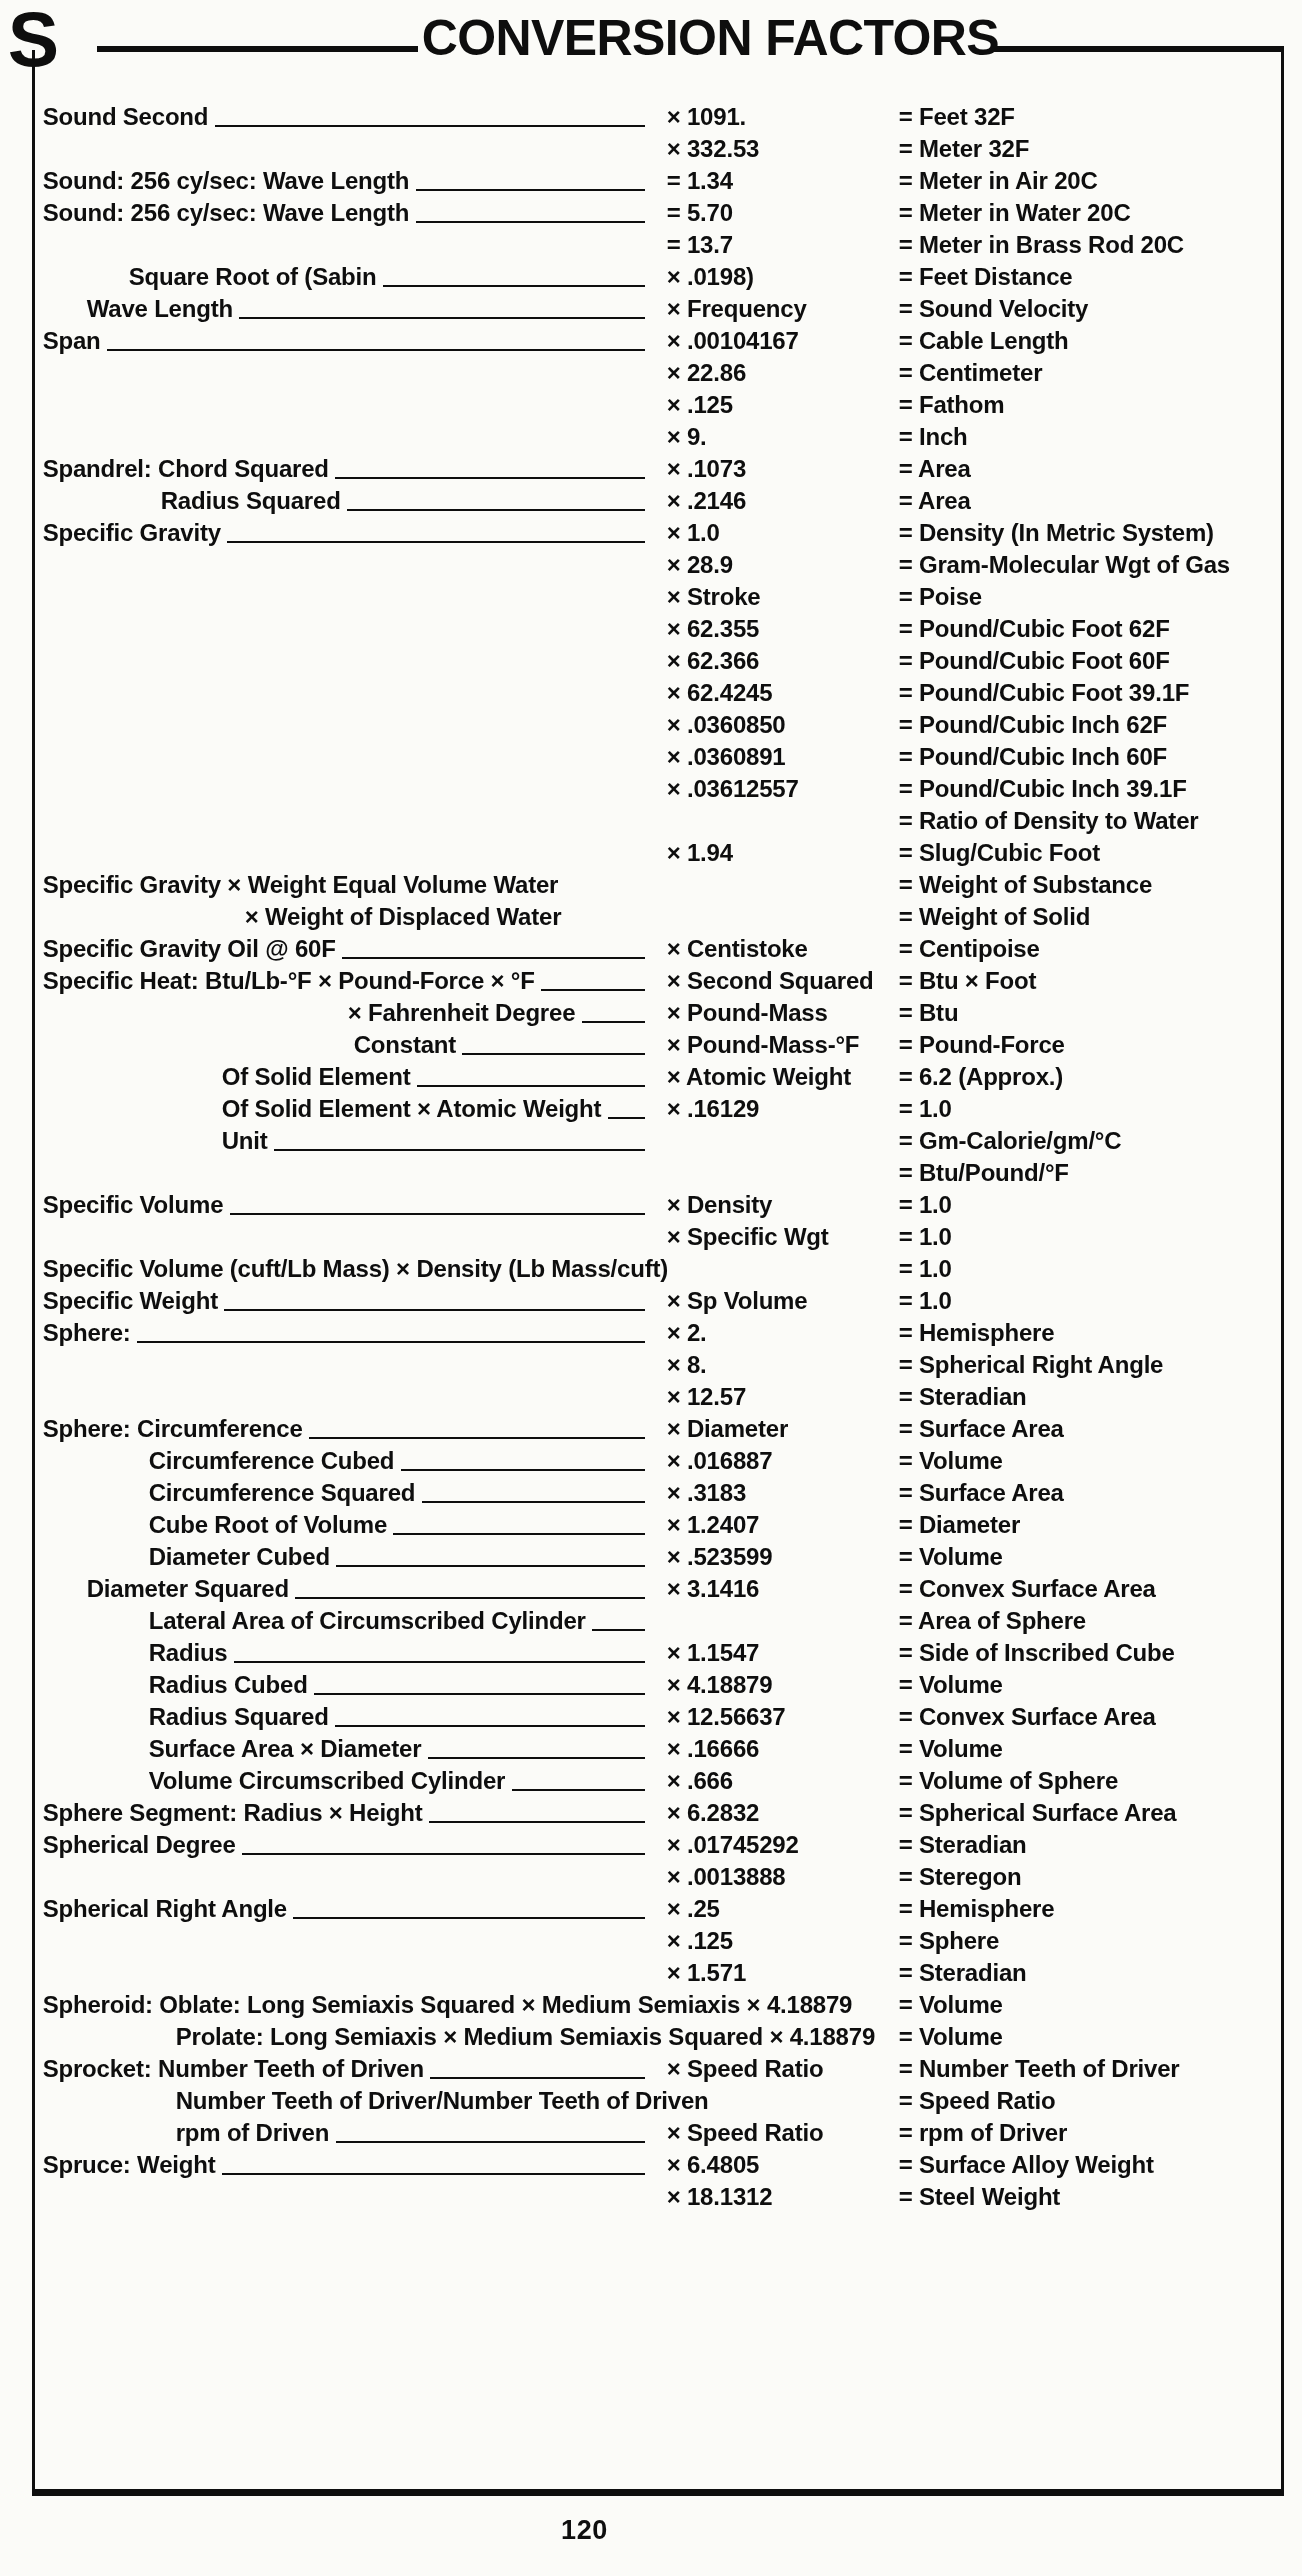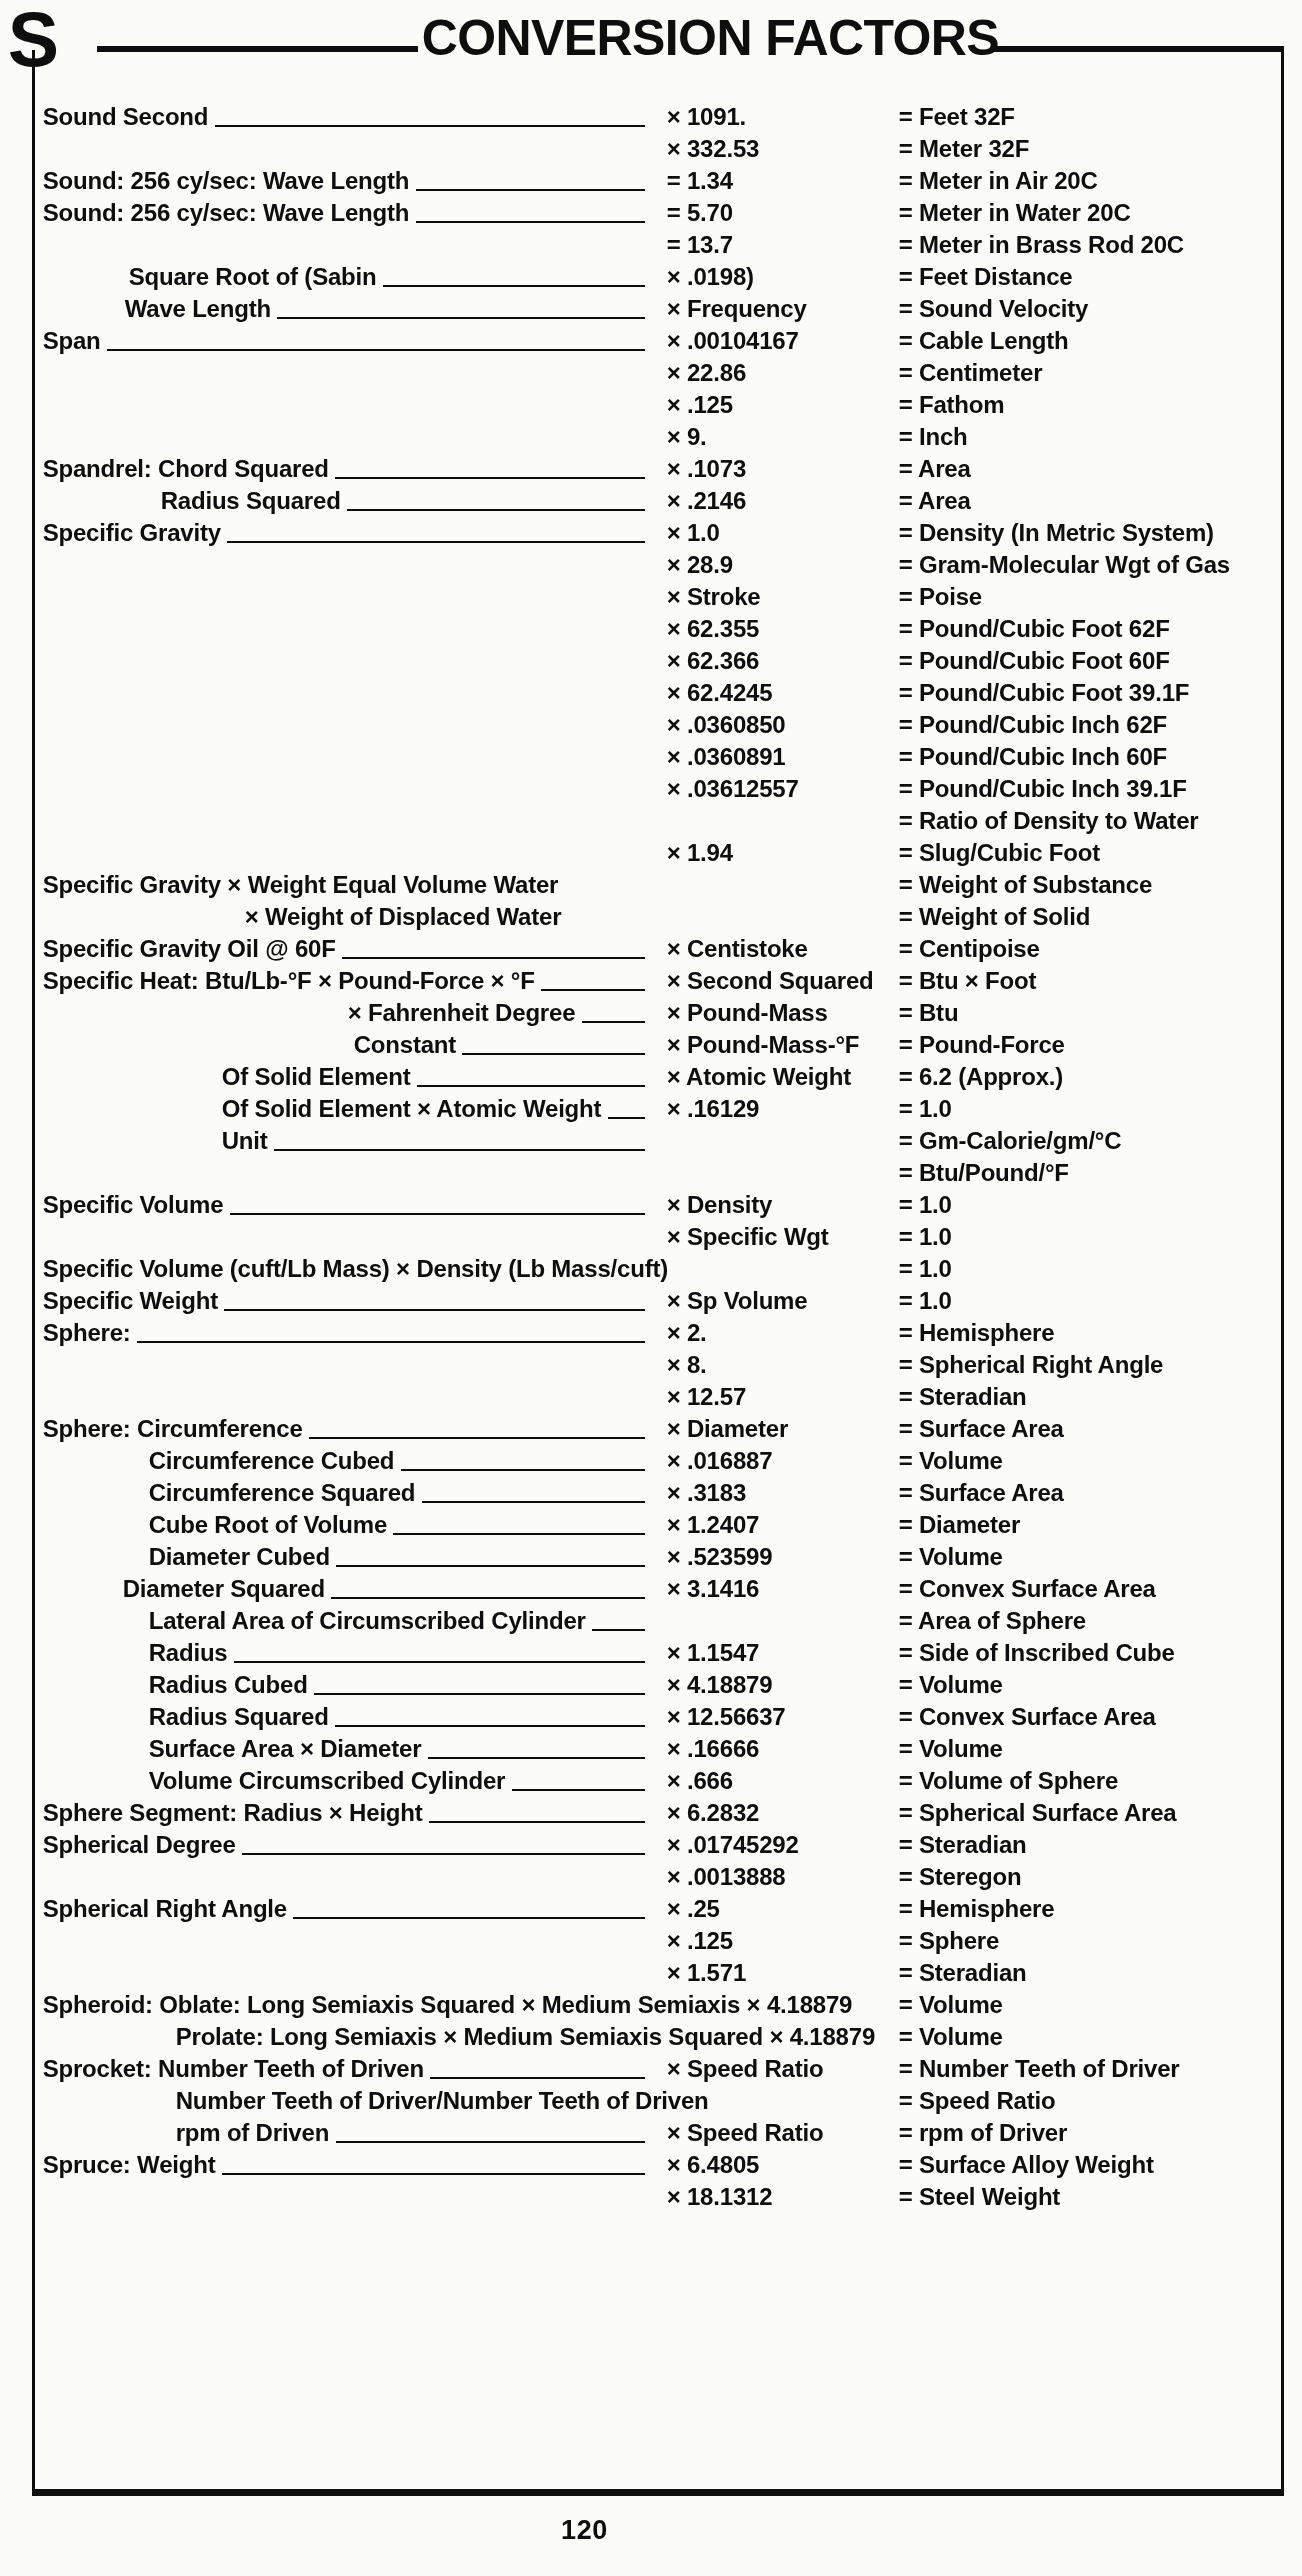--- a/index.html
+++ b/index.html
@@ -122,21 +122,21 @@
         <div class="row">
     <div class="label-zone">
       <span class="label" style="margin-left: 86px;">Square Root of (Sabin</span>
       <span class="fill"></span>
     </div>
     <div class="mid">× .0198)</div>
     <div class="right">= Feet Distance</div>
   </div>
         <div class="row">
     <div class="label-zone">
-      <span class="label" style="margin-left: 82px;">Wave Length</span>
+      <span class="label" style="margin-left: 44px;">Wave Length</span>
       <span class="fill"></span>
     </div>
     <div class="mid">× Frequency</div>
     <div class="right">= Sound Velocity</div>
   </div>
         <div class="row">
     <div class="label-zone">
       <span class="label">Span</span>
       <span class="fill"></span>
     </div>
@@ -442,21 +442,21 @@
         <div class="row">
     <div class="label-zone">
       <span class="label" style="margin-left: 106px;">Diameter Cubed</span>
       <span class="fill"></span>
     </div>
     <div class="mid">× .523599</div>
     <div class="right">= Volume</div>
   </div>
         <div class="row">
     <div class="label-zone">
-      <span class="label" style="margin-left: 80px; text-align: right;">Diameter Squared</span>
+      <span class="label" style="margin-left: 44px; text-align: right;">Diameter Squared</span>
       <span class="fill"></span>
     </div>
     <div class="mid">× 3.1416</div>
     <div class="right">= Convex Surface Area</div>
   </div>
         <div class="row">
     <div class="label-zone">
       <span class="label" style="margin-left: 106px; text-align: right;">Lateral Area of Circumscribed Cylinder</span>
       <span class="fill"></span>
     </div>

